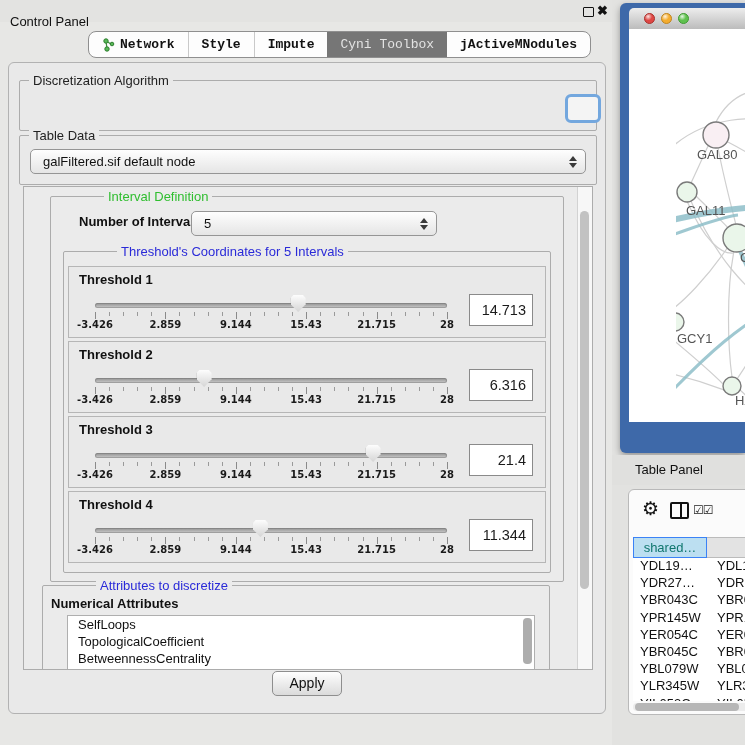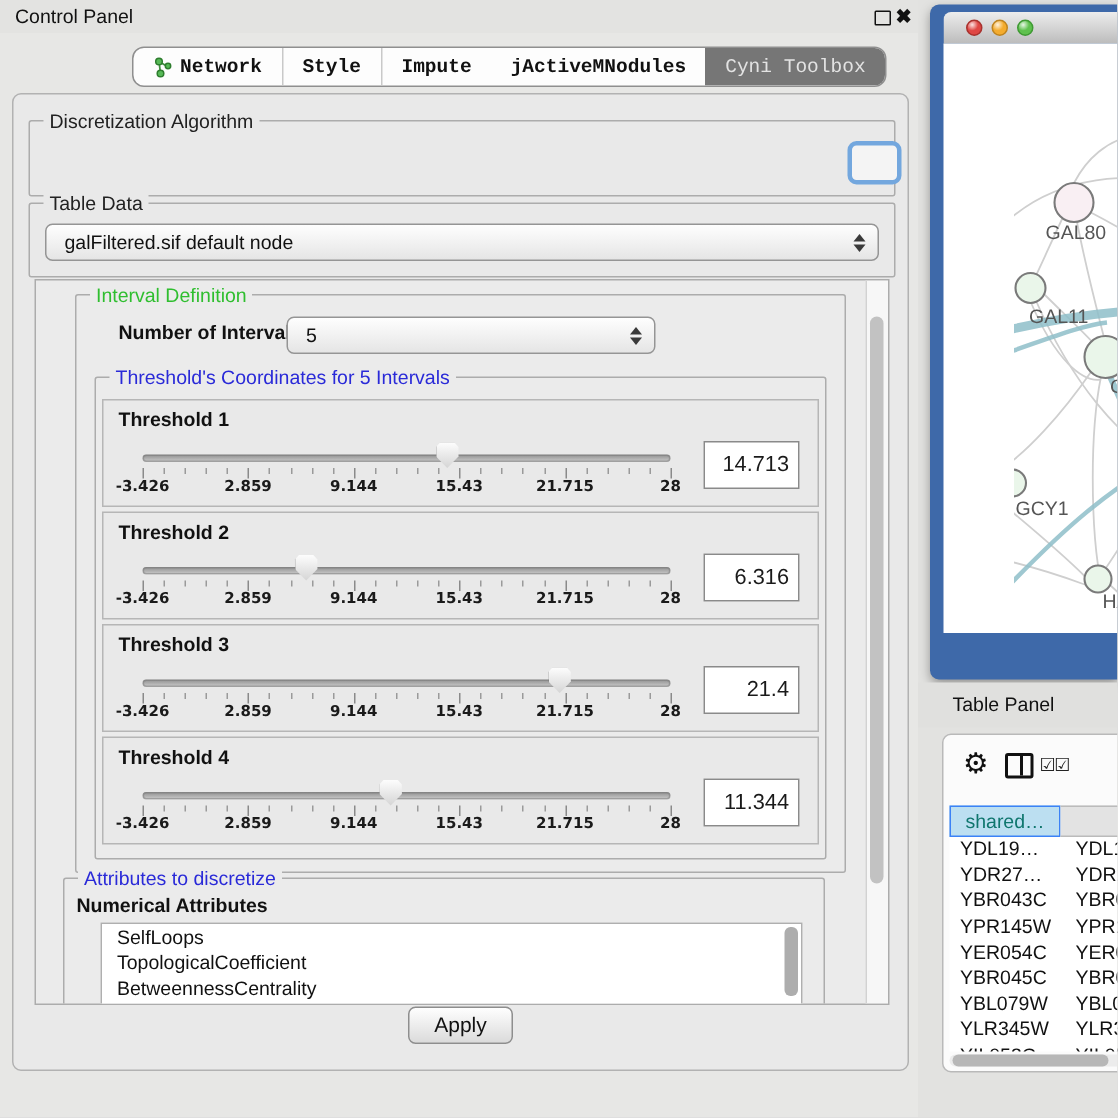--- a/index.html
+++ b/index.html
@@ -2,21 +2,21 @@
 <html><head>
 <meta charset="utf-8">
 <style>
   html,body{margin:0;padding:0;background:#DADADA;}
   #root{position:relative;width:745px;height:745px;overflow:hidden;
         font-family:"Liberation Sans",sans-serif;color:#1a1a1a;background:#E4E4E2;
         -webkit-font-smoothing:antialiased;}
   
   .control-panel{position:absolute;left:0;top:0;width:612px;height:745px;background:#E7E7E5;}
   .cp-titlebar{position:absolute;left:0;top:0;width:612px;height:22px;background:#E3E3E1;}
-  .cp-title{position:absolute;left:10px;top:0;line-height:22px;font-size:13px;color:#111;}
+  .cp-title{position:absolute;left:10px;top:11px;line-height:22px;font-size:13px;color:#111;}
   .float-icon{position:absolute;left:583px;top:7px;width:9px;height:8px;border:1.6px solid #111;border-radius:1px;}
   .close-icon{position:absolute;left:597px;top:3px;font-size:13px;font-weight:bold;color:#111;}
   .tabbar{position:absolute;top:31px;display:flex;background:#FDFDFD;border:1px solid #8F8F8F;
           border-radius:8px;overflow:hidden;height:25px;font-family:Liberation Mono, monospace;}
   #top-tabbar{left:88px;}
   .tab{font-size:13px;font-weight:bold;line-height:25px;padding:0 13px;color:#111;display:flex;align-items:center;gap:5px;background:transparent;}
   .tab + .tab{border-left:1px solid #C9C9C9;}
   .tab.selected{background:#767676;color:#E3E3E3;font-weight:normal;border-left:none;}
   .tab.after-selected{border-left:none;}
   .cp-body{position:absolute;left:8px;top:62px;width:596px;height:650px;background:#E9E9E9;
@@ -41,21 +41,21 @@
          background:linear-gradient(#FEFEFE,#E5E5E5);font-size:13px;color:#111;}
   .combo .combo-text{position:absolute;left:12px;top:0;line-height:23px;white-space:nowrap;}
   .spinner{position:absolute;right:8px;top:50%;transform:translateY(-50%);display:flex;flex-direction:column;gap:2px;}
   .spinner i{display:block;width:0;height:0;border-left:4px solid transparent;border-right:4px solid transparent;}
   .spinner .up{border-bottom:5px solid #3a3a3a;}
   .spinner .dn{border-top:5px solid #3a3a3a;}
   #tabledata-combo{left:10px;top:13px;width:554px;height:23px;}
   
   #scrollpane{position:absolute;left:14px;top:123px;width:568px;height:482px;background:#EBEBEB;
               border:1px solid #ACACAC;overflow:hidden;}
-  #scrollpane .legend{background:#EBEBEB;}
+  #scrollpane .legend{background:#EBEBEB;margin-left:44px;}
   .vscrollbar{position:absolute;right:0;top:0;bottom:0;width:14px;background:#F7F7F7;border-left:1px solid #D2D2D2;}
   .vscroll-thumb{position:absolute;left:2px;top:24px;width:9px;height:378px;background:#C2C2C2;border-radius:5px;}
   #interval-group{left:26px;top:9px;width:512px;height:384px;}
   .num-label{position:absolute;left:28px;top:17px;font-size:13px;font-weight:bold;color:#111;}
   #intervals-combo{left:140px;top:14px;width:244px;height:23px;}
   #thr-group{left:12px;top:54px;width:486px;height:320px;}
   .thr-panel{position:absolute;left:4px;width:476px;height:70px;background:#E9E9E9;border:1px solid #B6B6B6;}
   .thr-label{position:absolute;left:10px;top:5px;font-size:13px;font-weight:bold;color:#111;}
   .track{position:absolute;left:26px;top:36px;width:352px;height:5px;border-radius:3px;
          background:linear-gradient(#8F8F8F,#CDCDCD);box-shadow:inset 0 0 0 1px rgba(120,120,120,.5);}
@@ -135,25 +135,25 @@
           <circle cx="5" cy="11" r="2.2" fill="#57B957" stroke="#2E7D2E"></circle>
         </svg>
         <span>Network</span>
       </div>
       <div class="tab">
           <span>Style</span>
         </div>
       <div class="tab">
           <span>Impute</span>
         </div>
+      <div class="tab selected">
+          <span>Cyni Toolbox</span>
+        </div>
       <div class="tab after-selected">
           <span>jActiveMNodules</span>
-        </div>
-      <div class="tab selected">
-          <span>Cyni Toolbox</span>
         </div>
     </div>
 
     <div class="cp-body">
 
       <div class="group" id="alg-group">
         <span class="legend">Discretization Algorithm</span>
       </div>
       <div id="alg-combo-remnant"></div>
 

